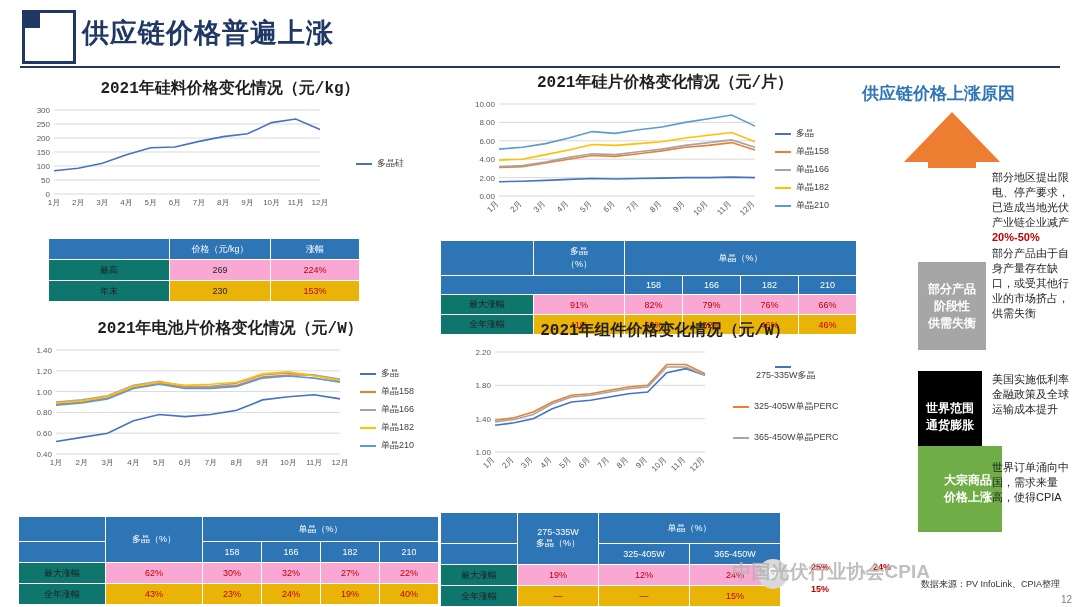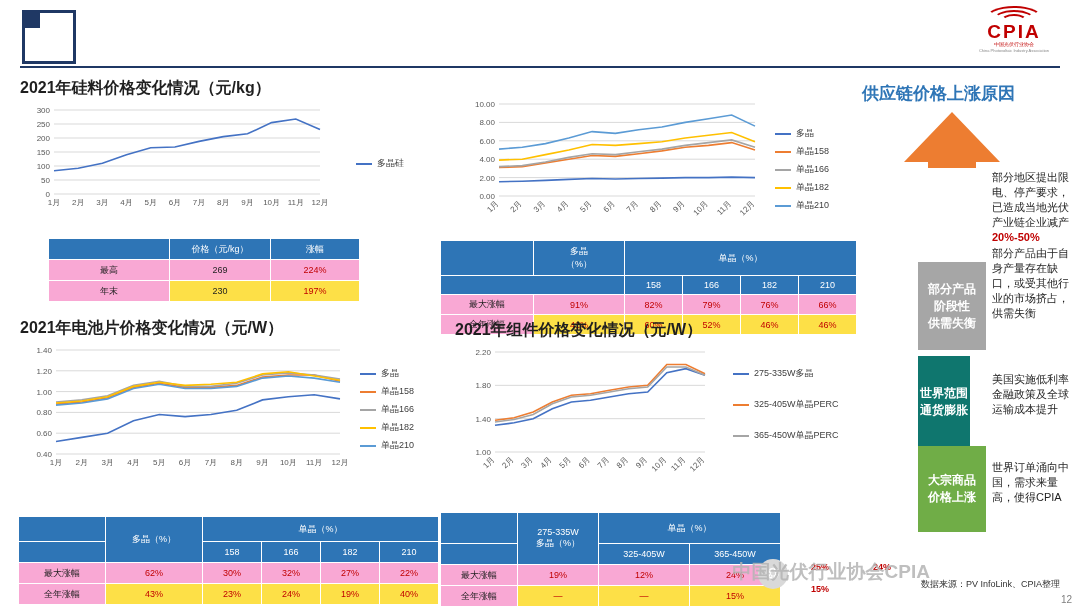--- a/index.html
+++ b/index.html
@@ -15,64 +15,55 @@
   .cpia-logo .arcs{position:relative;height:14px;}
   .cpia-logo .arc{position:absolute;left:50%;transform:translateX(-50%);border:2px solid #c00000;border-bottom-color:transparent;border-left-color:transparent;border-right-color:transparent;border-radius:50%;}
   .cpia-logo .a1{width:54px;height:22px;top:0;}
   .cpia-logo .a2{width:38px;height:16px;top:4px;}
   .cpia-logo .a3{width:22px;height:10px;top:8px;}
   .cpia-word{font-size:19px;font-weight:bold;color:#c00000;letter-spacing:2px;line-height:19px;margin-top:2px;}
   .cpia-sub{font-size:5px;color:#c00000;line-height:7px;}
   .cpia-sub2{font-size:4px;color:#888;line-height:6px;}
 
   
-  .ctitle{font-size:16px;font-weight:bold;color:#1f1f1f;text-align:left;}
+  .ctitle{font-size:16px;font-weight:bold;color:#1f1f1f;text-align:center;font-family:Liberation Mono, monospace;}
   .legend{font-size:9px;color:#404040;line-height:15px;}
   .legend .row{display:flex;align-items:center;margin-bottom:3px;}
   .legend .sw{width:16px;height:2px;margin-right:5px;display:inline-block;}
 
   
   table.t{border-collapse:collapse;font-size:9px;}
   table.t td,table.t th{border:1px solid #ffffff;text-align:center;padding:0;font-weight:normal;}
   .hdrc{background:#2e75b6;color:#fff;font-weight:bold;}
-  .lbl{background:#f9a8d4;color:#1f1f1f;font-weight:bold;}
+  .lbl{background:#0f766e;color:#1f1f1f;font-weight:bold;}
   .cell{background:#f9a8d4;color:#1f1f1f;}
-  .cellw{background:#fde047;color:#1f1f1f;margin-top:20px;}
+  .cellw{background:#eab308;color:#1f1f1f;margin-top:20px;}
   .red{color:#c00000;font-weight:bold;}
 
   
   .rtitle{position:absolute;font-size:17px;font-weight:bold;color:#2e75b6;}
   .arrow{position:absolute;}
   .seg{position:absolute;color:#fff;font-size:12px;font-weight:bold;text-align:center;display:flex;align-items:center;justify-content:center;line-height:17px;}
   .desc{position:absolute;font-size:11px;color:#1f1f1f;line-height:15px;}
   .desc .hl{color:#c00000;font-weight:bold;}
 
   .wm{position:absolute;right:150px;bottom:22px;font-size:19px;color:#b4b4b4;font-weight:bold;opacity:.85;margin-left:45px;}
   .wm-circ{position:absolute;right:292px;bottom:18px;width:30px;height:30px;border-radius:50%;background:#d9d9d9;color:#fff;font-size:15px;display:flex;align-items:center;justify-content:center;}
   .src{position:absolute;right:20px;bottom:16px;font-size:9px;color:#333;}
   .pg{position:absolute;right:8px;bottom:2px;font-size:10px;color:#808080;}
 </style>
 </head>
 <body>
 
 <div class="slide">
 
   <div class="hdr-square"></div>
+  <div class="hdr-title">供应链价格普遍上涨</div>
   <div class="hdr-rule"></div>
 
-  <div class="cpia-logo">
-    <div class="arcs">
-      <span class="arc a1"></span>
-        <span class="arc a2"></span>
-        <span class="arc a3"></span>
-    </div>
-    <div class="cpia-word">CPIA</div>
-    <div class="cpia-sub">中国光伏行业协会</div>
-    <div class="cpia-sub2">China Photovoltaic Industry Association</div>
-  </div>
 
   <div style="position:absolute;left:20px;top:78px;width:420px;height:150px;">
     <div class="ctitle">2021年硅料价格变化情况（元/kg）</div>
     <svg width="420" height="130" style="position:absolute;left:0;top:24px;">
       <g id="c1-grid">
           <line x1="34" y1="92" x2="300" y2="92" stroke="#d9d9d9" stroke-width="1"></line>
           <text x="30" y="95" text-anchor="end" font-size="8" fill="#595959" font-family="Liberation Sans, sans-serif">0</text>
           <line x1="34" y1="78" x2="300" y2="78" stroke="#d9d9d9" stroke-width="1"></line>
           <text x="30" y="81" text-anchor="end" font-size="8" fill="#595959" font-family="Liberation Sans, sans-serif">50</text>
           <line x1="34" y1="64" x2="300" y2="64" stroke="#d9d9d9" stroke-width="1"></line>
@@ -119,27 +110,28 @@
         <th class="hdrc" style="width:88px;">涨幅</th>
       </tr>
       <tr>
         <td class="lbl" style="height:20px;">最高</td>
         <td class="cell">269</td>
         <td class="cell red">224%</td>
       </tr>
       <tr>
         <td class="lbl" style="height:20px;">年末</td>
         <td class="cellw">230</td>
-        <td class="cellw red">197%</td>
+        <td class="cellw red">153%</td>
       </tr>
     </tbody>
       </table>
   </div>
 
   <div style="position:absolute;left:455px;top:72px;width:420px;height:170px;">
+    <div class="ctitle">2021年硅片价格变化情况（元/片）</div>
     <svg width="420" height="150" style="position:absolute;left:0;top:24px;">
       <g id="c2-grid">
           <line x1="44" y1="100" x2="300" y2="100" stroke="#d9d9d9" stroke-width="1"></line>
           <text x="40" y="103" text-anchor="end" font-size="8" fill="#595959" font-family="Liberation Sans, sans-serif">0.00</text>
           <line x1="44" y1="81.6" x2="300" y2="81.6" stroke="#d9d9d9" stroke-width="1"></line>
           <text x="40" y="84.6" text-anchor="end" font-size="8" fill="#595959" font-family="Liberation Sans, sans-serif">2.00</text>
           <line x1="44" y1="63.199999999999996" x2="300" y2="63.199999999999996" stroke="#d9d9d9" stroke-width="1"></line>
           <text x="40" y="66.19999999999999" text-anchor="end" font-size="8" fill="#595959" font-family="Liberation Sans, sans-serif">4.00</text>
           <line x1="44" y1="44.800000000000004" x2="300" y2="44.800000000000004" stroke="#d9d9d9" stroke-width="1"></line>
           <text x="40" y="47.800000000000004" text-anchor="end" font-size="8" fill="#595959" font-family="Liberation Sans, sans-serif">6.00</text>
@@ -350,21 +342,21 @@
           <text x="230.9090909090909" y="116" text-anchor="end" font-size="8" fill="#595959" font-family="Liberation Sans, sans-serif" transform="rotate(-45 230.9090909090909 116)">11月</text>
           <text x="250" y="116" text-anchor="end" font-size="8" fill="#595959" font-family="Liberation Sans, sans-serif" transform="rotate(-45 250 116)">12月</text>
         </g>
       <g id="c4-lines">
           <path d="M40.0 81.3 L59.1 78.8 L78.2 74.7 L97.3 64.7 L116.4 58.0 L135.5 56.3 L154.5 53.0 L173.6 49.7 L192.7 48.0 L211.8 28.8 L230.9 24.7 L250.0 31.3" fill="none" stroke="#4472c4" stroke-width="1.6"></path>
           <path d="M40.0 76.3 L59.1 73.8 L78.2 68.0 L97.3 58.0 L116.4 51.3 L135.5 49.7 L154.5 46.3 L173.6 43.0 L192.7 41.3 L211.8 20.5 L230.9 20.5 L250.0 29.7" fill="none" stroke="#ed7d31" stroke-width="1.6"></path>
           <path d="M40.0 78.0 L59.1 75.5 L78.2 70.5 L97.3 59.7 L116.4 53.0 L135.5 51.3 L154.5 48.0 L173.6 44.7 L192.7 43.0 L211.8 23.0 L230.9 23.0 L250.0 31.3" fill="none" stroke="#a5a5a5" stroke-width="1.6"></path>
         </g>
     </svg>
     <div class="legend" style="position:absolute;left:278px;top:46px;">
-      <div class="row" style="margin-bottom:16px;">
+      <div class="row" style="margin-bottom:16px;flex-direction:column;">
           <span class="sw" style="background:#4472c4"></span>
           <span>275-335W多晶</span>
         </div>
       <div class="row" style="margin-bottom:16px;">
           <span class="sw" style="background:#ed7d31"></span>
           <span>325-405W单晶PERC</span>
         </div>
       <div class="row">
           <span class="sw" style="background:#a5a5a5"></span>
           <span>365-450W单晶PERC</span>
@@ -416,25 +408,25 @@
   <div class="desc" style="left:992px;top:170px;width:84px;">
     <span>部分地区提出限电、停产要求，已造成当地光伏产业链企业减产</span>
     <span class="hl">20%-50%</span>
   </div>
 
   <div class="seg" style="left:918px;top:262px;width:68px;height:88px;background:#a6a6a6;white-space:pre-line;">部分产品
 阶段性
 供需失衡</div>
   <div class="desc" style="left:992px;top:246px;width:84px;">部分产品由于自身产量存在缺口，或受其他行业的市场挤占，供需失衡</div>
 
-  <div class="seg" style="left:918px;top:356px;width:52px;height:92px;background:#0f766e;white-space:pre-line;">世界范围
+  <div class="seg" style="left:918px;top:371px;width:64px;height:92px;background:#000000;white-space:pre-line;">世界范围
 通货膨胀</div>
   <div class="desc" style="left:992px;top:372px;width:84px;">美国实施低利率金融政策及全球运输成本提升</div>
 
-  <div class="seg" style="left:918px;top:446px;width:68px;height:86px;background:#70ad47;white-space:pre-line;">大宗商品
+  <div class="seg" style="left:918px;top:446px;width:68px;height:86px;background:#70ad47;white-space:pre-line;padding-left:16px;">大宗商品
 价格上涨</div>
   <div class="desc" style="left:992px;top:460px;width:84px;">世界订单涌向中国，需求来量高，使得CPIA</div>
 
   <div class="wm-circ">❂</div>
   <div class="wm">中国光伏行业协会CPIA</div>
   <div class="src">数据来源：PV InfoLink、CPIA整理</div>
   <div class="pg">12</div>
 </div>
 
 </body></html>

